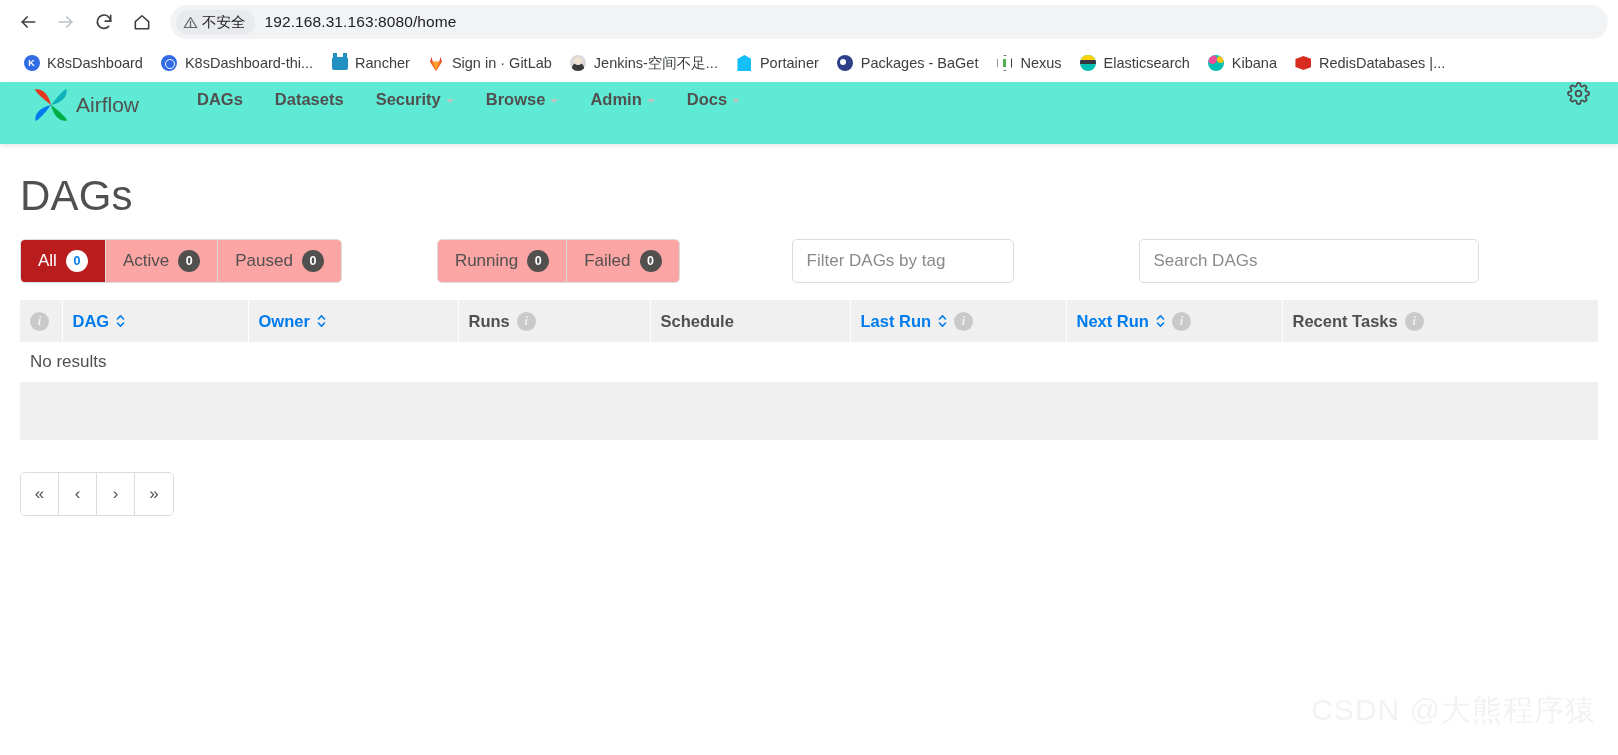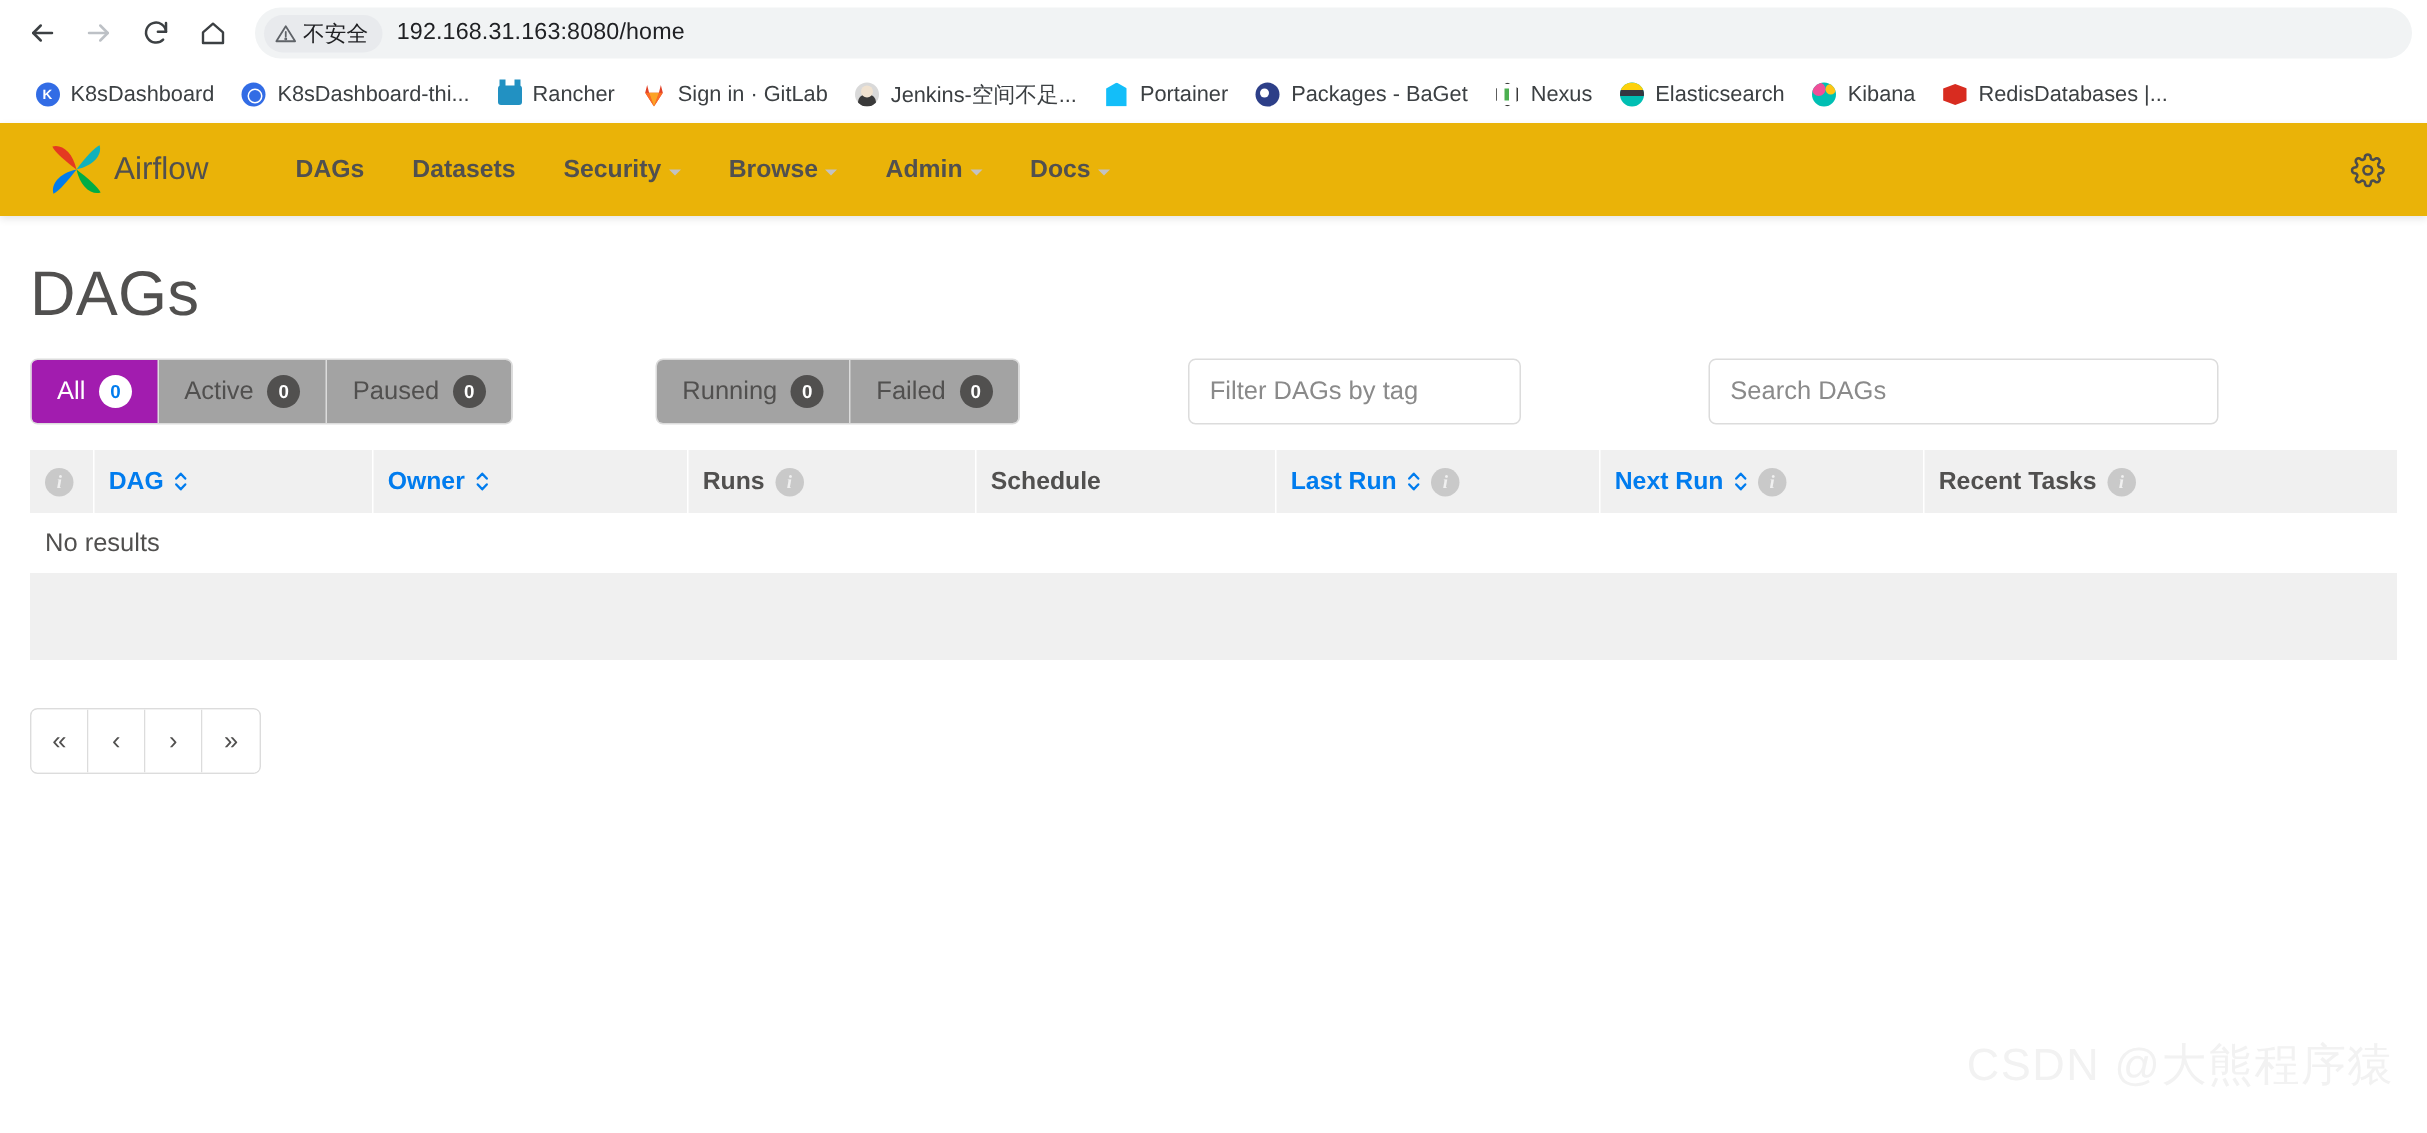--- a/index.html
+++ b/index.html
@@ -167,23 +167,23 @@
     content:"";position:absolute;top:1px;right:0px;width:7px;height:7px;border-radius:50%;background:#fec514;
   }
   .fav-redis{
     width:16px;height:14px;background:#d82c20;
     clip-path: polygon(50% 0,100% 22%,100% 78%,50% 100%,0 78%,0 22%);
   }
 
   
   .af-nav {
     height: 62px;
-    background: #eab308;
-    display: flex;
-    align-items: center;
+    background: #5eead4;
+    display: flex;
+    align-items: flex-start;
     padding: 0 22px 0 28px;
     box-shadow: 0 2px 5px rgba(0,0,0,0.10);
     position: relative;
     z-index: 5;
   }
   .af-brand {
     display: flex; align-items: center; gap: 2px;
     margin-right: 42px;
     cursor: pointer;
   }
@@ -246,29 +246,29 @@
     border-radius: 5px;
     overflow: hidden;
     border: 1px solid #dcdcdc;
     height: 44px;
   }
   .btn-group .pill {
     display: flex;
     align-items: center;
     gap: 9px;
     padding: 0 17px;
-    background: #a3a3a3;
+    background: #fca5a5;
     border-right: 1px solid #dcdcdc;
     font-size: 17px;
     color: #51504f;
     cursor: pointer;
   }
   .btn-group .pill:last-child { border-right: none; }
   .btn-group .pill.active {
-    background: #a21caf;
+    background: #b91c1c;
     color: #ffffff;
   }
   .badge {
     display: inline-flex;
     align-items: center;
     justify-content: center;
     min-width: 22px; height: 22px;
     border-radius: 11px;
     background: #51504f;
     color: #fff;

